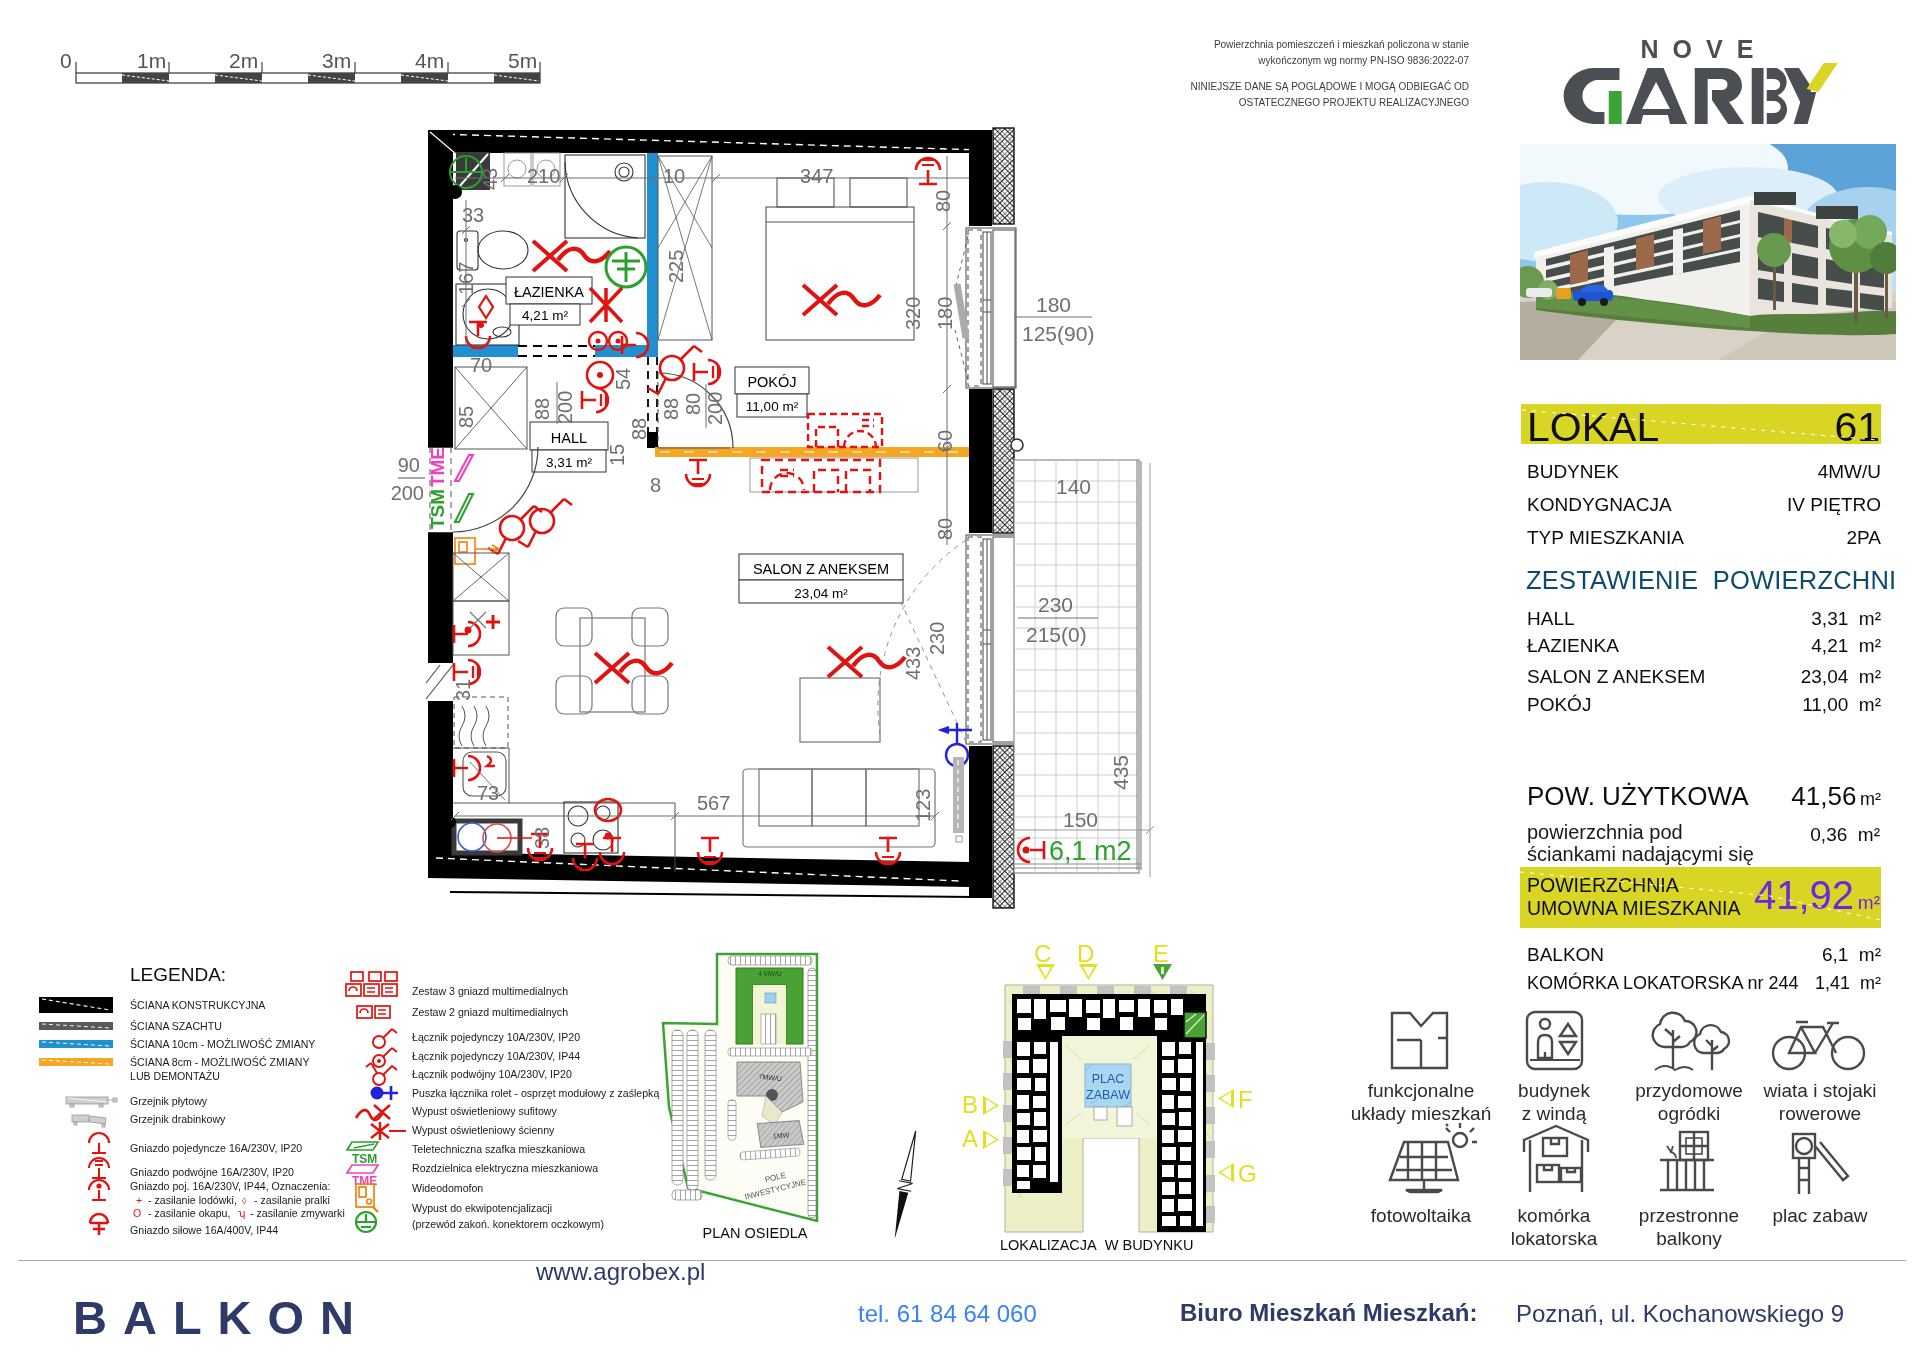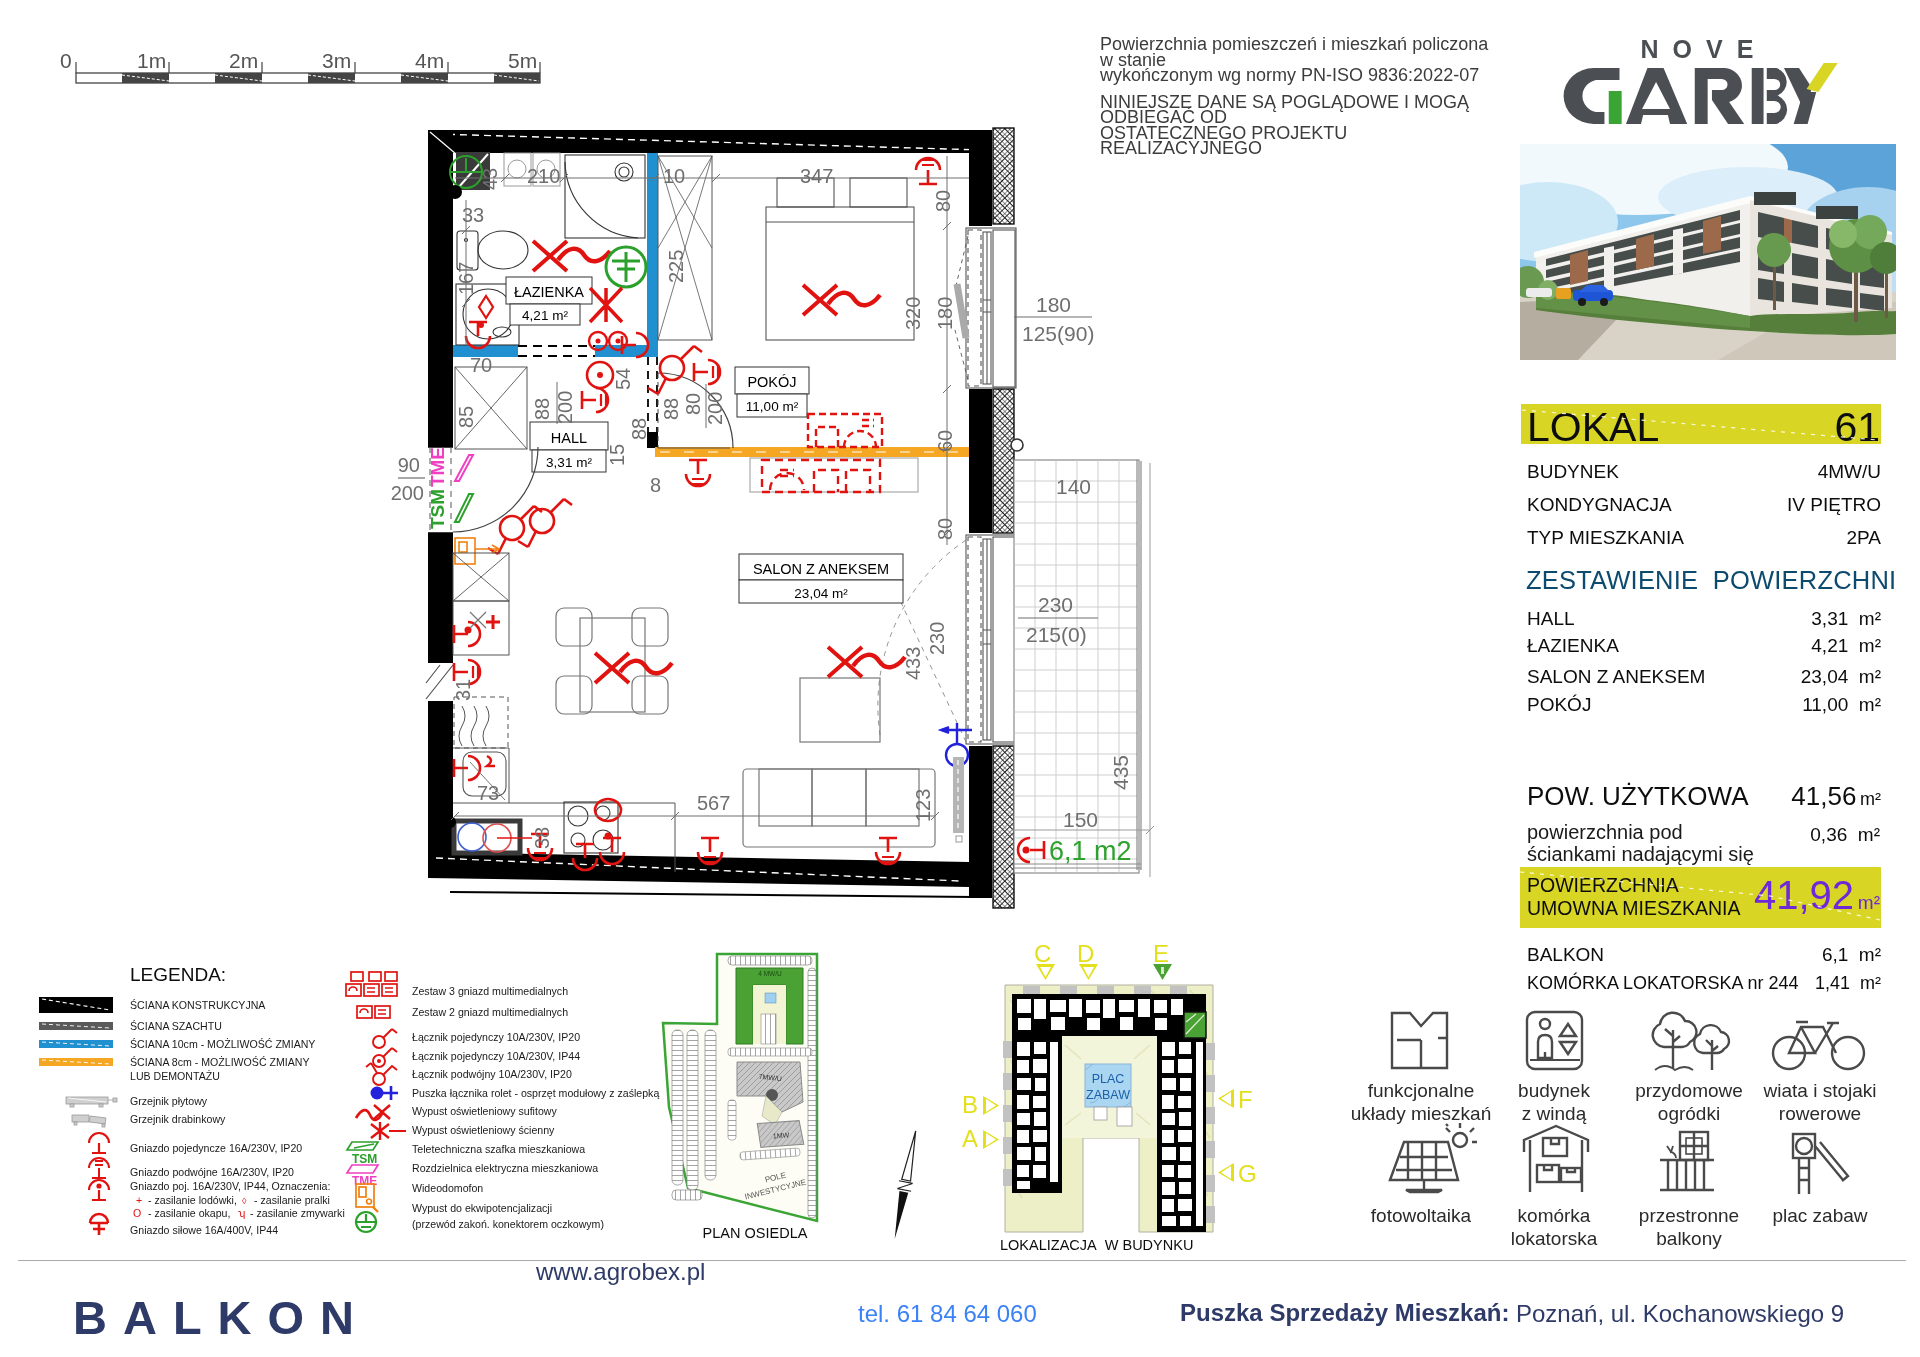--- a/index.html
+++ b/index.html
@@ -28,21 +28,21 @@
       <rect x="494" y="73" width="46" height="10"></rect>
 </g>
 <g stroke="#fff" stroke-width="1">
       <path d="M122,75 L169,81 M215,75 L262,81 M308,75 L355,81 M401,75 L448,81 M494,75 L539,81" stroke-dasharray="3,2"></path>
     </g>
 <g stroke="#444" stroke-width="1.2">
       <path d="M76,62 V73 M169,62 V73 M262,62 V73 M355,62 V73 M448,62 V73 M540,62 V73"></path>
     </g>
 </svg>
 
-<div class="abs" style="left:1100px;top:37px;width:393px;text-align:left;font-size:18px;line-height:15.5px;color:#3c3c3c">
+<div class="abs" style="left:1076px;top:37px;width:393px;text-align:right;font-size:10px;line-height:15.5px;color:#3c3c3c">
 Powierzchnia pomieszczeń i mieszkań policzona w stanie<br>wykończonym wg normy PN-ISO 9836:2022-07
 <div style="height:11px"></div>
 NINIEJSZE DANE SĄ POGLĄDOWE I MOGĄ ODBIEGAĆ OD<br>OSTATECZNEGO PROJEKTU REALIZACYJNEGO
 </div>
 
 <svg class="abs" style="left:1555px;top:25px" width="300" height="110" viewBox="0 0 300 110">
 
 <text x="149" y="33" text-anchor="middle" font-size="25px" font-weight="bold" letter-spacing="14" fill="#4b4f54">NOVE</text>
 
 <g fill="#4b4f54" transform="scale(1.075,1)">
@@ -606,21 +606,21 @@
 <text x="1689" y="1245">balkony</text>
 <text x="1820" y="1222">plac zabaw</text>
 </g>
 </svg>
 
 <div class="abs" style="left:18px;top:1260px;width:1888px;height:1px;background:#a9a9a9"></div>
 
 <div class="abs" style="left:73px;top:1290px;font-size:47px;font-weight:bold;letter-spacing:16px;color:#2e3a67">BALKON</div>
 <div class="abs" style="left:536px;top:1258px;font-size:24px;color:#2e3a67">www.agrobex.pl</div>
 <div class="abs" style="left:858px;top:1300px;font-size:24px;color:#3b82f6">tel. 61 84 64 060</div>
-<div class="abs" style="left:1180px;top:1299px;font-size:24px;font-weight:bold;color:#2e3a67">Puszka Sprzedaży Mieszkań:</div>
+<div class="abs" style="left:1180px;top:1299px;font-size:24px;font-weight:bold;color:#2e3a67">Biuro Mieszkań Mieszkań:</div>
 <div class="abs" style="left:1516px;top:1300px;font-size:24px;color:#2e3a67">Poznań, ul. Kochanowskiego 9</div>
 
 <svg class="abs" style="left:390px;top:118px" width="775" height="800" viewBox="390 118 775 800">
 <defs>
 <pattern id="xh" width="7" height="7" patternUnits="userSpaceOnUse" patternTransform="rotate(45)">
   <rect width="7" height="7" fill="#fff"></rect>
   <path d="M0,0H7M0,3.5H7" stroke="#222" stroke-width="1"></path>
   <path d="M0,0V7M3.5,0V7" stroke="#222" stroke-width="1"></path>
 </pattern>
 <g id="sock">

